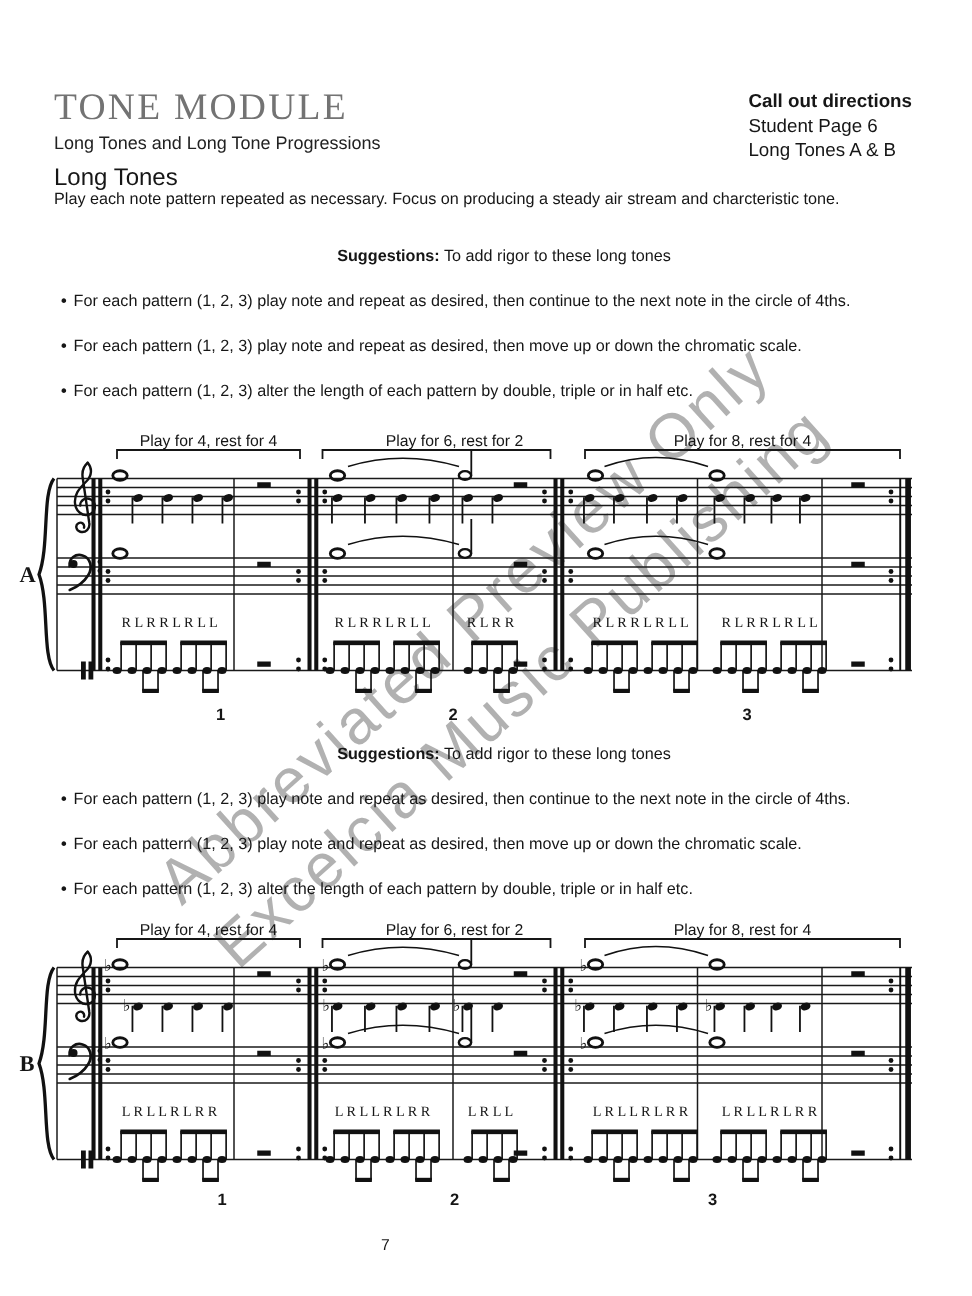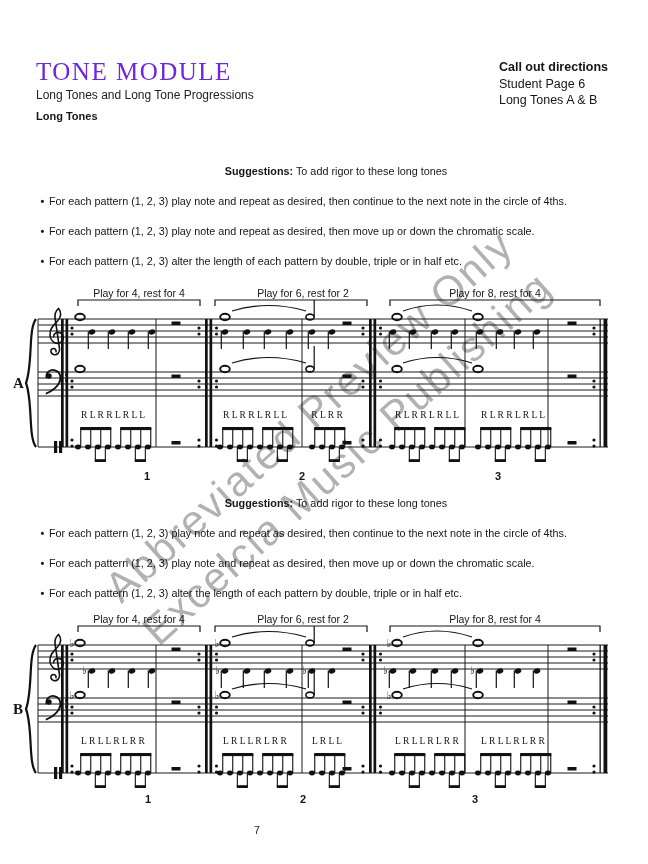--- a/index.html
+++ b/index.html
@@ -3,26 +3,26 @@
 <meta charset="utf-8">
 <style>
   html,body{margin:0;padding:0;}
   body{
     width:648px;height:864px;position:relative;background:#ffffff;overflow:hidden;
     font-family:"Liberation Sans", sans-serif;color:#161616;
   }
   .abs{position:absolute;}
   
   .title{left:36px;top:58px;font-family:"Liberation Serif",serif;font-size:25px;
-         letter-spacing:1.5px;color:#6d28d9;z-index:2;}
+         letter-spacing:1.5px;color:#737373;z-index:2;}
   .subtitle{left:36px;top:88px;font-size:12px;color:#222;z-index:2;}
   .callout{right:40px;top:59px;text-align:left;font-size:12.5px;line-height:16.5px;z-index:2;}
   .callout .b{font-weight:bold;}
   
-  .ltheading{left:36px;top:110px;font-size:11px;font-weight:bold;z-index:2;}
+  .ltheading{left:36px;top:110px;font-size:16px;font-weight:normal;z-index:2;}
   .introp{left:36px;top:126px;font-size:10.8px;line-height:15px;width:590px;z-index:2;}
   
   .sugg{left:36px;width:600px;font-size:10.8px;z-index:2;text-align:center;}
   .sugg .b{font-weight:bold;}
   .bullet{display:flex;margin-top:18px;}
   .bullet:first-of-type{margin-top:5px;}
   .bullet .dot{width:13px;font-weight:bold;}
   
   svg.system{position:absolute;left:10px;width:620px;height:200px;z-index:2;}
   #sysA{top:284px;} #sysB{top:610px;}
@@ -218,20 +218,21 @@
 <div class="abs title">TONE MODULE</div>
 <div class="abs subtitle">Long Tones and Long Tone Progressions</div>
 <div class="abs callout">
   <div class="b">Call out directions</div>
   <div>Student Page 6</div>
   <div>Long Tones A &amp; B</div>
 </div>
 
 <div class="abs ltheading">Long Tones</div>
 <div class="abs introp">
+  <div>Play each note pattern repeated as necessary. Focus on producing a steady air stream and charcteristic tone.</div>
 </div>
 
 <div class="abs sugg" style="top:165px">
   <div>
     <span class="b">Suggestions:</span>
     <span>To add rigor to these long tones</span>
   </div>
   <div class="bullet">
     <span class="dot">•</span>
     <span>For each pattern (1, 2, 3) play note and repeat as desired, then continue to the next note in the circle of 4ths.</span>

